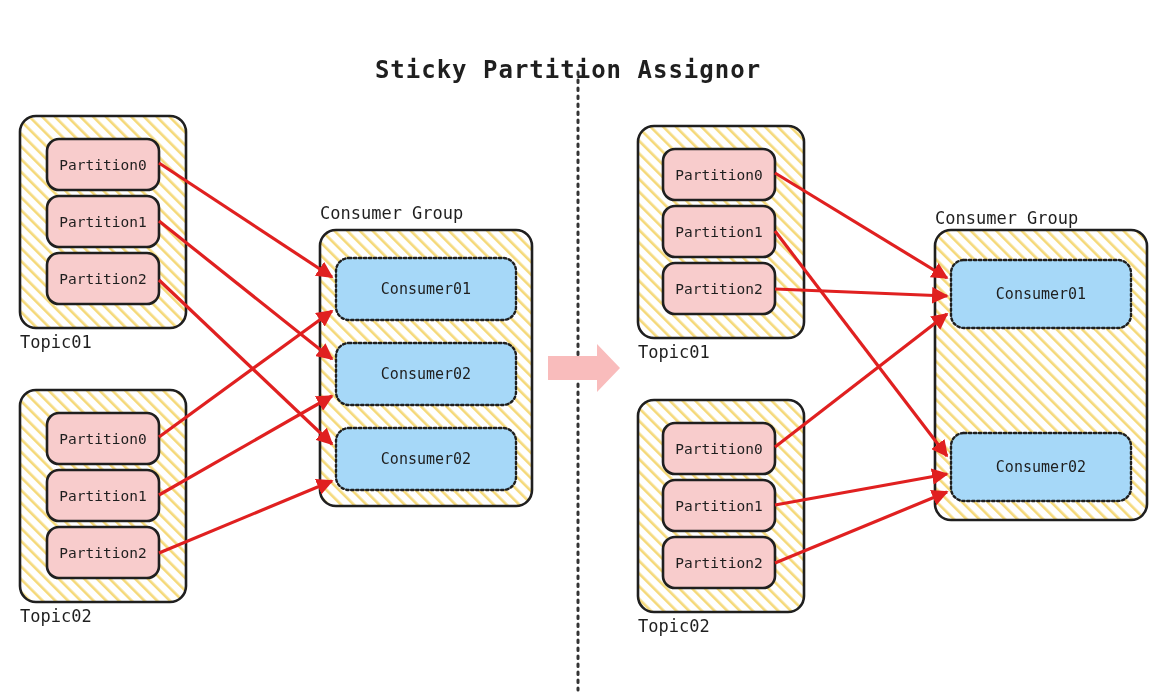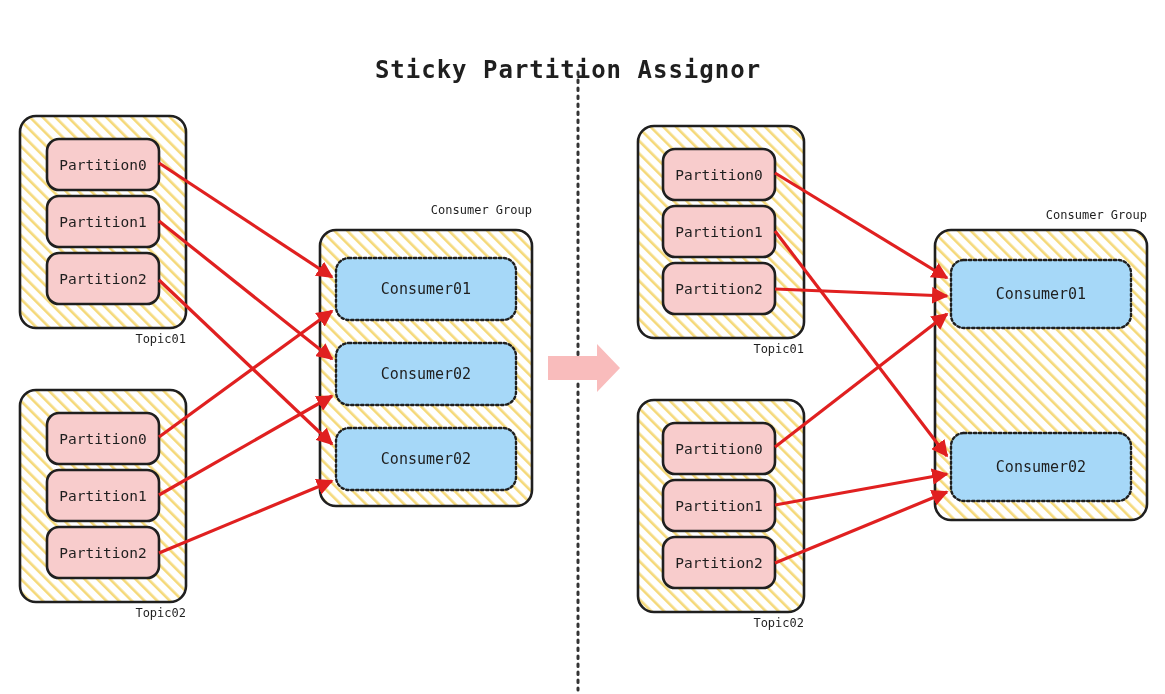--- a/index.html
+++ b/index.html
@@ -12,23 +12,23 @@
   svg#scene{position:absolute;left:0;top:0;width:1165px;height:694px;}
 
   .title{
     position:absolute;left:0;top:20px;width:1136px;text-align:center;
     font-family:"DejaVu Sans Mono",monospace;
     font-size:24px;font-weight:bold;color:#1f1f1f;letter-spacing:1px;margin-top:36px;
   }
 
   
   .glabel{
-    position:absolute;text-align:right;
+    position:absolute;text-align:left;
     font-family:"DejaVu Sans Mono",monospace;
-    font-size:12px;color:#1f1f1f;white-space:nowrap;
+    font-size:17px;color:#1f1f1f;white-space:nowrap;
   }
 
   
   .boxtext{
     position:absolute;display:flex;align-items:center;justify-content:center;
     font-family:"DejaVu Sans Mono",monospace;
     font-size:14.5px;color:#1f1f1f;white-space:nowrap;pointer-events:none;
   }
   .boxtext.big{font-size:15px;text-align:right;}
 </style>

